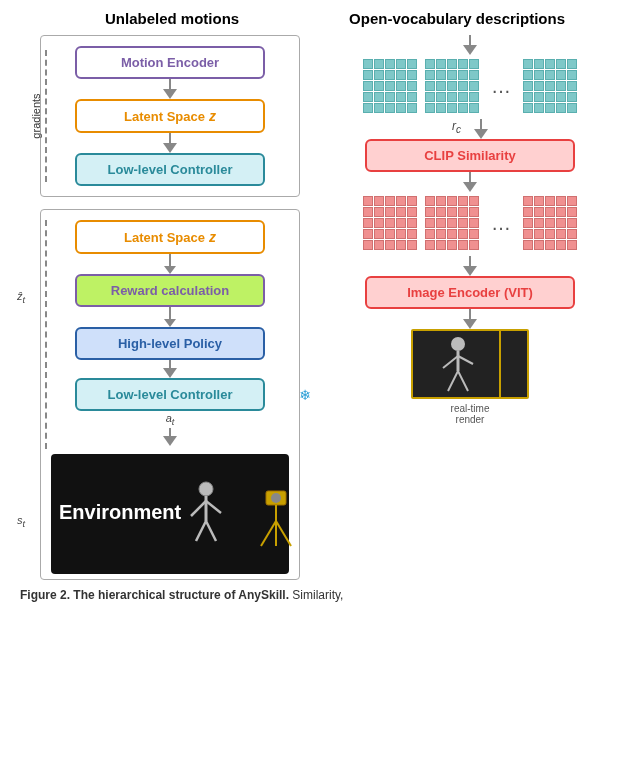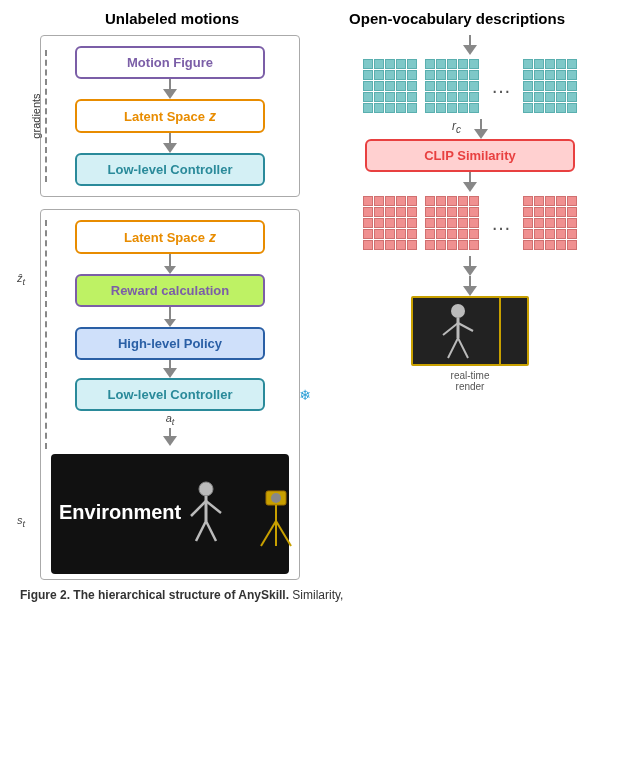--- a/index.html
+++ b/index.html
@@ -266,21 +266,21 @@
   </div>
 
   <div class="main-content">
 
     <div class="left-col">
 
       <div class="top-section" style="position:relative;">
         <div class="gradients-label">gradients</div>
 
         <div class="box box-purple">
-          <span>Motion Figure</span>
+          <span>Motion Encoder</span>
         </div>
 
         <div class="arrow-segment">
           <div class="arrow-line" style="height:10px;"></div>
           <div class="arrow-down"></div>
         </div>
 
         <div class="box box-orange" style="display:flex;align-items:center;justify-content:center;gap:4px;">
           <span>Latent Space</span>
           <span class="z-label">z</span>
@@ -295,21 +295,21 @@
           <span>Low-level Controller</span>
         </div>
 
         <div style="position:absolute;left:4px;top:14px;bottom:14px;border-left:2px dashed #888;"></div>
       </div>
 
       <div class="bottom-section" style="position:relative;">
 
         <div style="position:absolute;left:4px;top:10px;bottom:130px;border-left:2px dashed #888;"></div>
 
-        <div style="position:absolute;left:-24px;top:62px;font-size:11px;color:#444;font-style:italic;">ẑ<sub>t</sub></div>
+        <div style="position:absolute;left:-24px;top:80px;font-size:11px;color:#444;font-style:italic;">ẑ<sub>t</sub></div>
 
         <div class="box box-orange" style="display:flex;align-items:center;justify-content:center;gap:4px;">
           <span>Latent Space</span>
           <span class="z-label">z</span>
         </div>
 
         <div class="arrow-segment">
           <div class="dashed-line" style="height:12px;"></div>
           <div class="dashed-arrow"></div>
         </div>
@@ -572,20 +572,23 @@
               <div class="cell-pink"></div>
               <div class="cell-pink"></div>
           </div>
         </div>
 
         <div class="arrow-segment">
           <div class="arrow-line" style="height:10px;"></div>
           <div class="arrow-down"></div>
         </div>
 
+        <div class="box box-red" style="width:210px;">
+          <span>Image Encoder (VIT)</span>
+        </div>
 
         <div class="arrow-segment">
           <div class="arrow-line" style="height:10px;"></div>
           <div class="arrow-down"></div>
         </div>
 
         <div style="position:relative;margin-bottom:2px;">
           <div style="display:flex;gap:4px;align-items:flex-end;">
 
             <div style="position:relative;">

